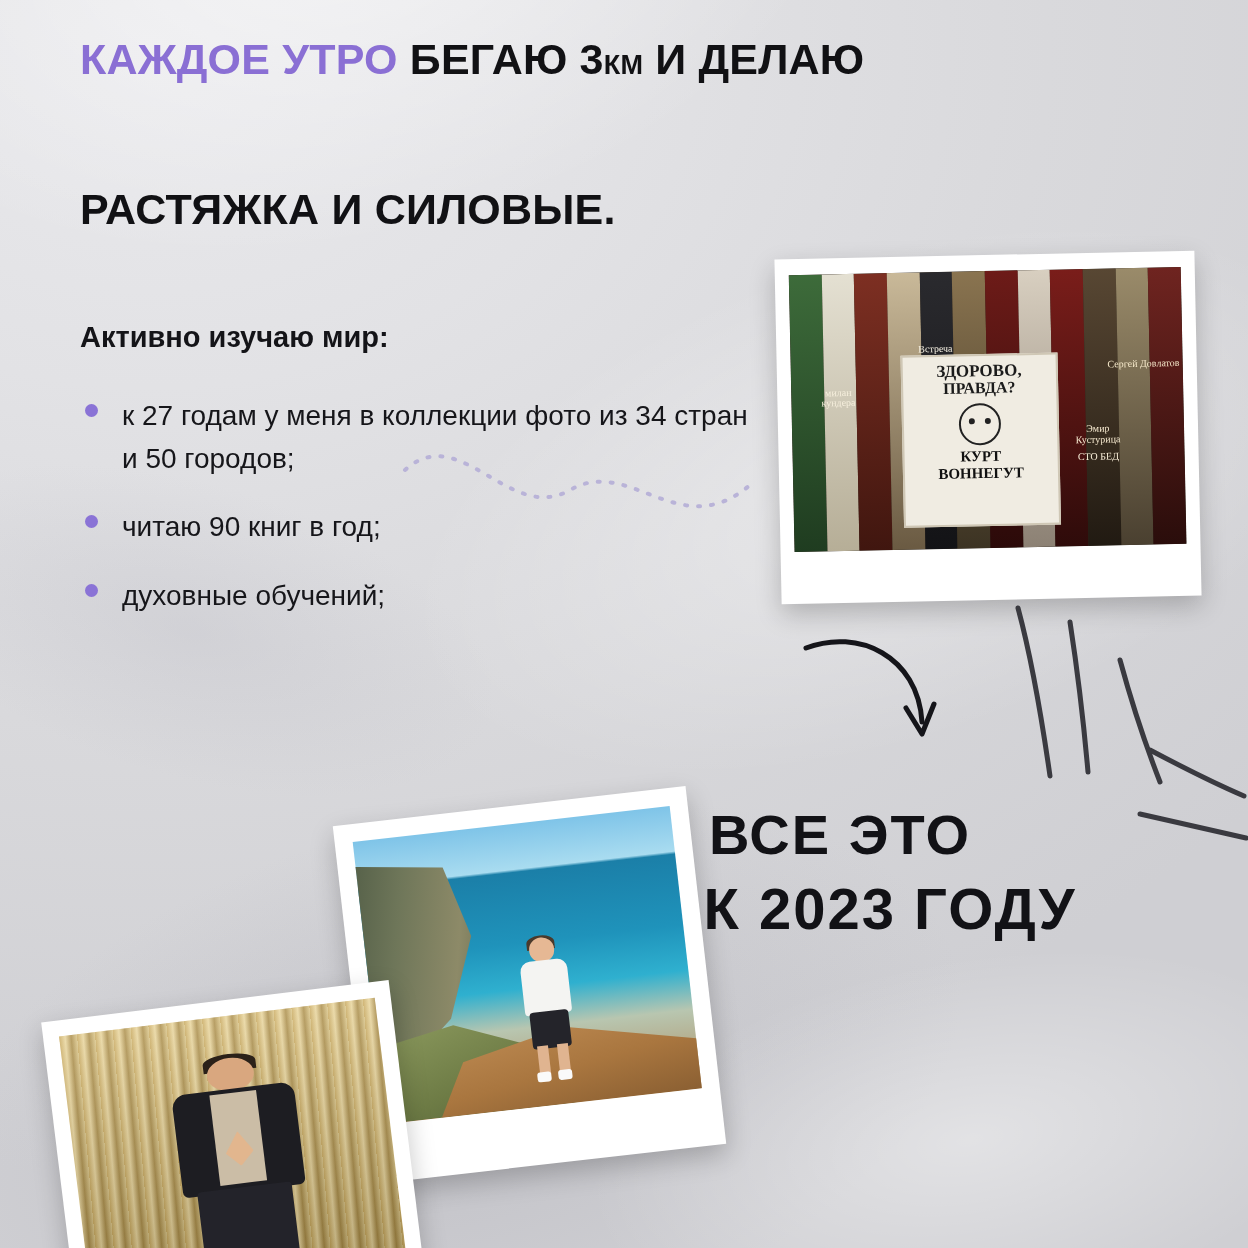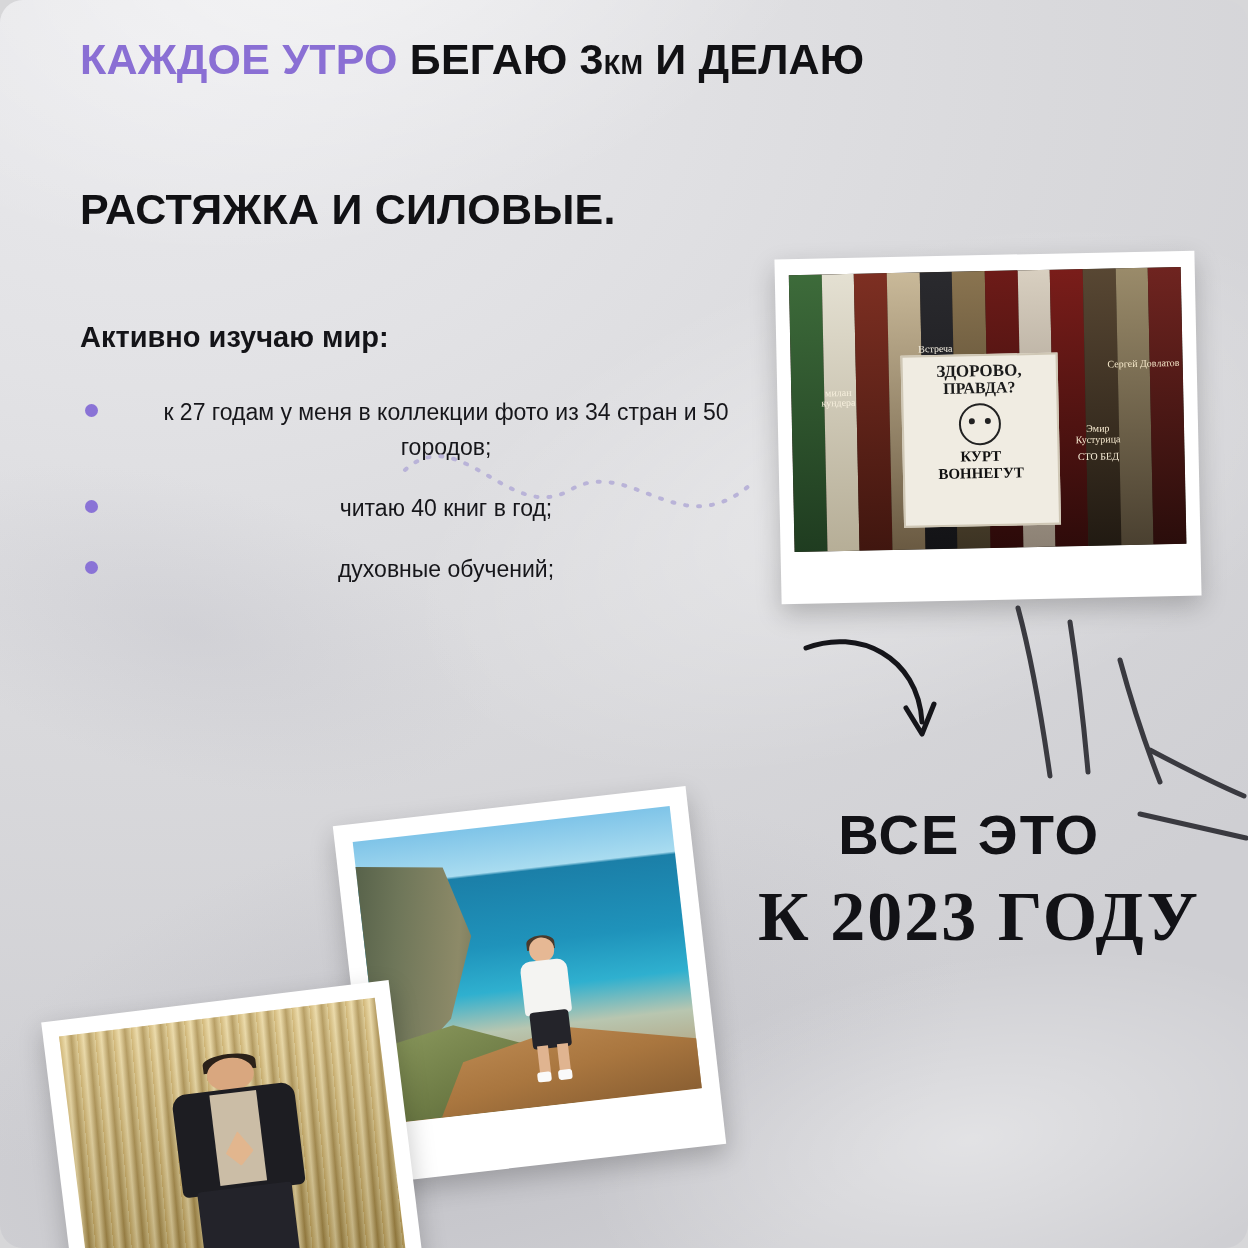--- a/index.html
+++ b/index.html
@@ -14,21 +14,20 @@
     background: #d7d7d9;
   }
 
   .slide {
     position: relative;
     width: 1248px;
     height: 1248px;
     overflow: hidden;
     background:
       radial-gradient(120% 90% at 12% 4%, #e9e9ec 0%, #e2e2e5 30%, #d9d9dc 60%, #cfcfd3 100%);
-    border-radius: 23px;
   }
 
   
   .swoosh {
     position: absolute;
     border-radius: 50%;
     pointer-events: none;
   }
   .swoosh-1 {
     width: 1500px; height: 900px;
@@ -94,24 +93,23 @@
     top: 395px;
     width: 690px;
     list-style: none;
     margin: 0;
     padding: 0;
   }
   .bullets li {
     position: relative;
     padding-left: 42px;
     margin-bottom: 26px;
-    font-size: 23px;
+    font-size: 28px;
     line-height: 1.52;
     color: #16161a;
-    text-align: center;
   }
   .bullets li::before {
     content: "";
     position: absolute;
     left: 5px;
     top: 9px;
     width: 13px;
     height: 13px;
     border-radius: 50%;
     background: #8a73d6;
@@ -380,43 +378,42 @@
     width: 250px;
     height: 340px;
   }
 
   
   .cta {
     position: absolute;
     right: 48px;
     top: 800px;
     width: 620px;
-    text-align: right;
+    text-align: center;
     text-transform: uppercase;
     font-weight: 700;
     color: #121216;
   }
   .cta .l1 {
     font-size: 56px;
     letter-spacing: 2px;
     line-height: 1.25;
     padding-right: 100px;
   }
   .cta .l2 {
     font-size: 56px;
     letter-spacing: 2px;
     line-height: 1.55;
     color: #8a6fd4;
     padding-right: 46px;
   }
   .cta .l3 {
-    font-size: 70px;
+    font-size: 58px;
     letter-spacing: 2px;
     line-height: 1.35;
-    font-family: Liberation Serif, serif;
   }
 </style>
 </head>
 <body>
 
 <div class="slide">
 
   <div class="swoosh swoosh-1"></div>
   <div class="swoosh swoosh-2"></div>
   <div class="swoosh swoosh-5"></div>
@@ -428,21 +425,21 @@
     <span>БЕГАЮ 3</span><span class="small">КМ</span>
     <span>И ДЕЛАЮ</span><br>
     <br>
     <span>РАСТЯЖКА И СИЛОВЫЕ.</span>
   </div>
 
   <div class="subhead">Активно изучаю мир:</div>
 
   <ul class="bullets">
     <li>к 27 годам у меня в коллекции фото из 34 стран и 50 городов;</li>
-    <li>читаю 40 книг в год;</li>
+    <li>читаю 90 книг в год;</li>
     <li>духовные обучений;</li>
   </ul>
 
   <svg class="squiggle" viewBox="0 0 360 120">
     <path d="M5,40 C60,-10 110,95 170,60 C230,25 280,115 350,55" fill="none" stroke="#b9b3d8" stroke-width="4" stroke-linecap="round" stroke-dasharray="2 11"></path>
   </svg>
 
   <div class="polaroid photo-books">
     <div class="books-img">
       <div class="spine" style="background:linear-gradient(180deg,#3d6b3a,#1f3c20)"></div>

